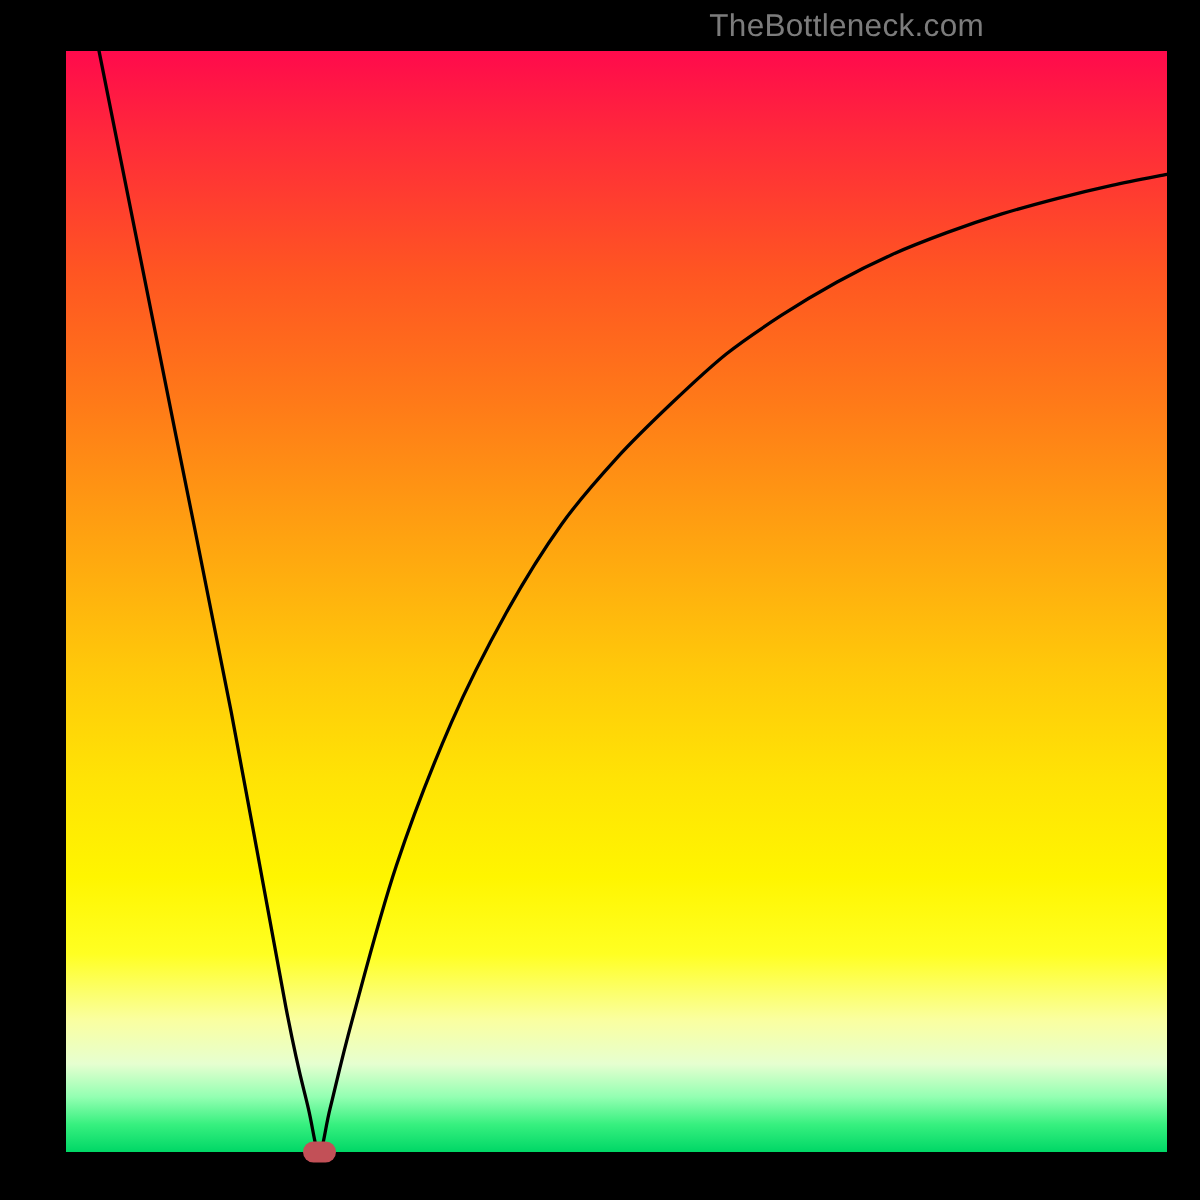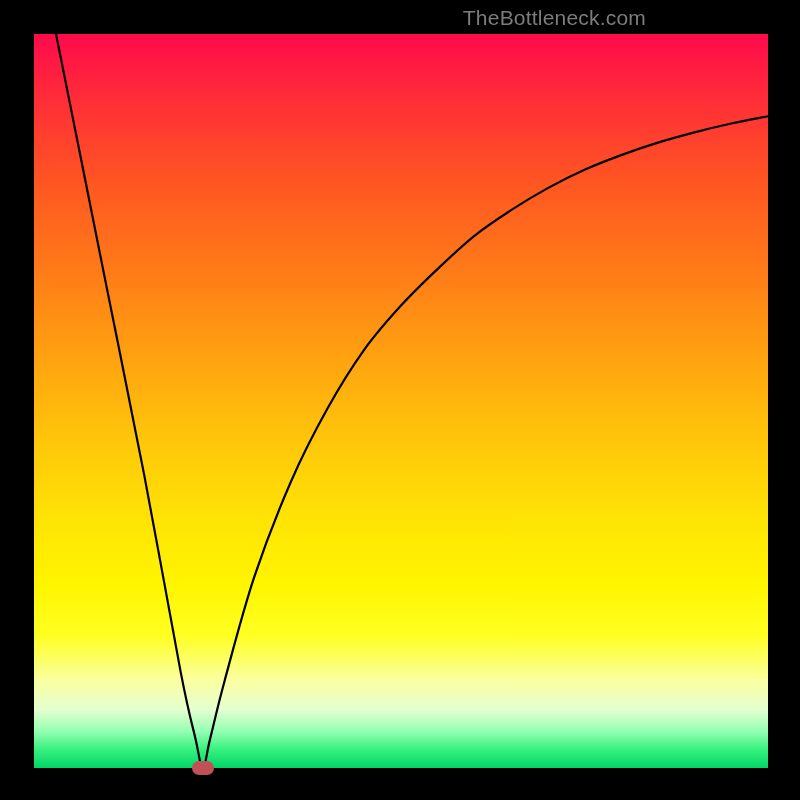--- a/index.html
+++ b/index.html
@@ -9,20 +9,21 @@
     height: 800px;
     overflow: hidden;
     background: #000;
     font-family: Arial, Helvetica, sans-serif;
   }
   .frame {
     position: relative;
     width: 656px;
     height: 800px;
     background: #000;
+    margin-left: 10px;
   }
   .plot-area {
     position: absolute;
     left: 34px;
     top: 34px;
     width: 734px;
     height: 734px;
     
     background: linear-gradient(
       to bottom,

